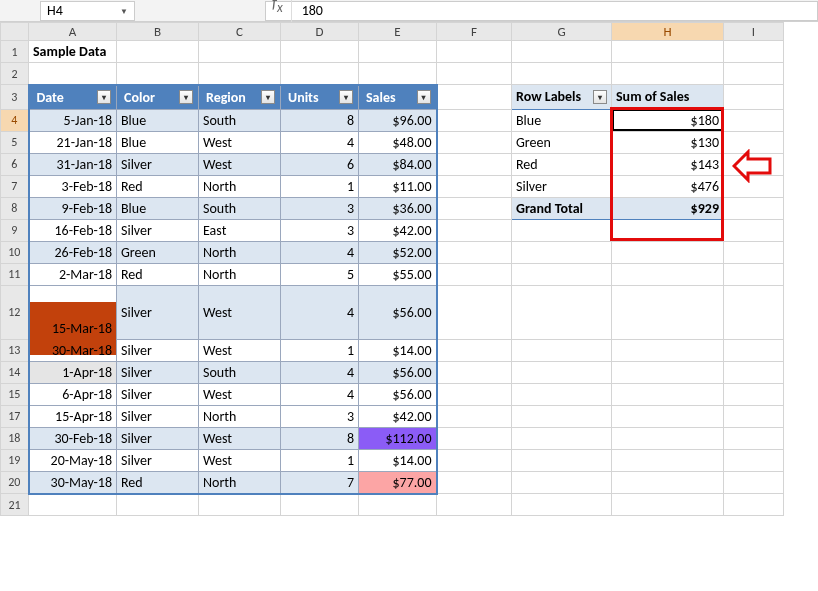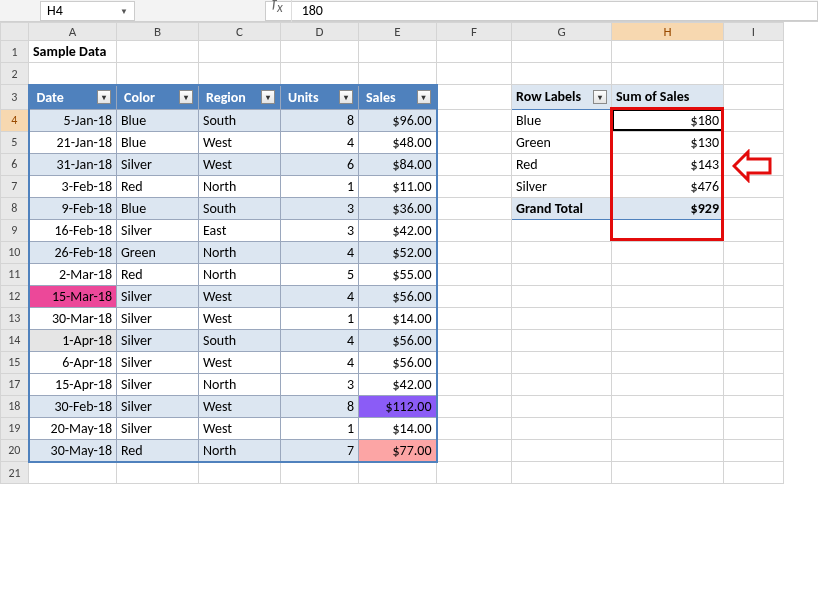--- a/index.html
+++ b/index.html
@@ -483,21 +483,21 @@
             <div class="cell dataE right">$55.00</div>
           </td>
           <td></td>
           <td></td>
           <td></td>
           <td></td>
         </tr>
         <tr>
           <td class="rowhdr">12</td>
           <td class="datacell first-datacol">
-            <div class="cell dataA right" style="background: #ec4899;">15-Mar-18</div>
+            <div class="cell dataA right" style="background: #c2410c; margin-top: 32px;">15-Mar-18</div>
           </td>
           <td class="datacell">
             <div class="cell dataB" style="background: rgb(220, 230, 241);">Silver</div>
           </td>
           <td class="datacell">
             <div class="cell dataC" style="background: rgb(220, 230, 241);">West</div>
           </td>
           <td class="datacell">
             <div class="cell dataD right" style="background: rgb(220, 230, 241);">4</div>
           </td>

